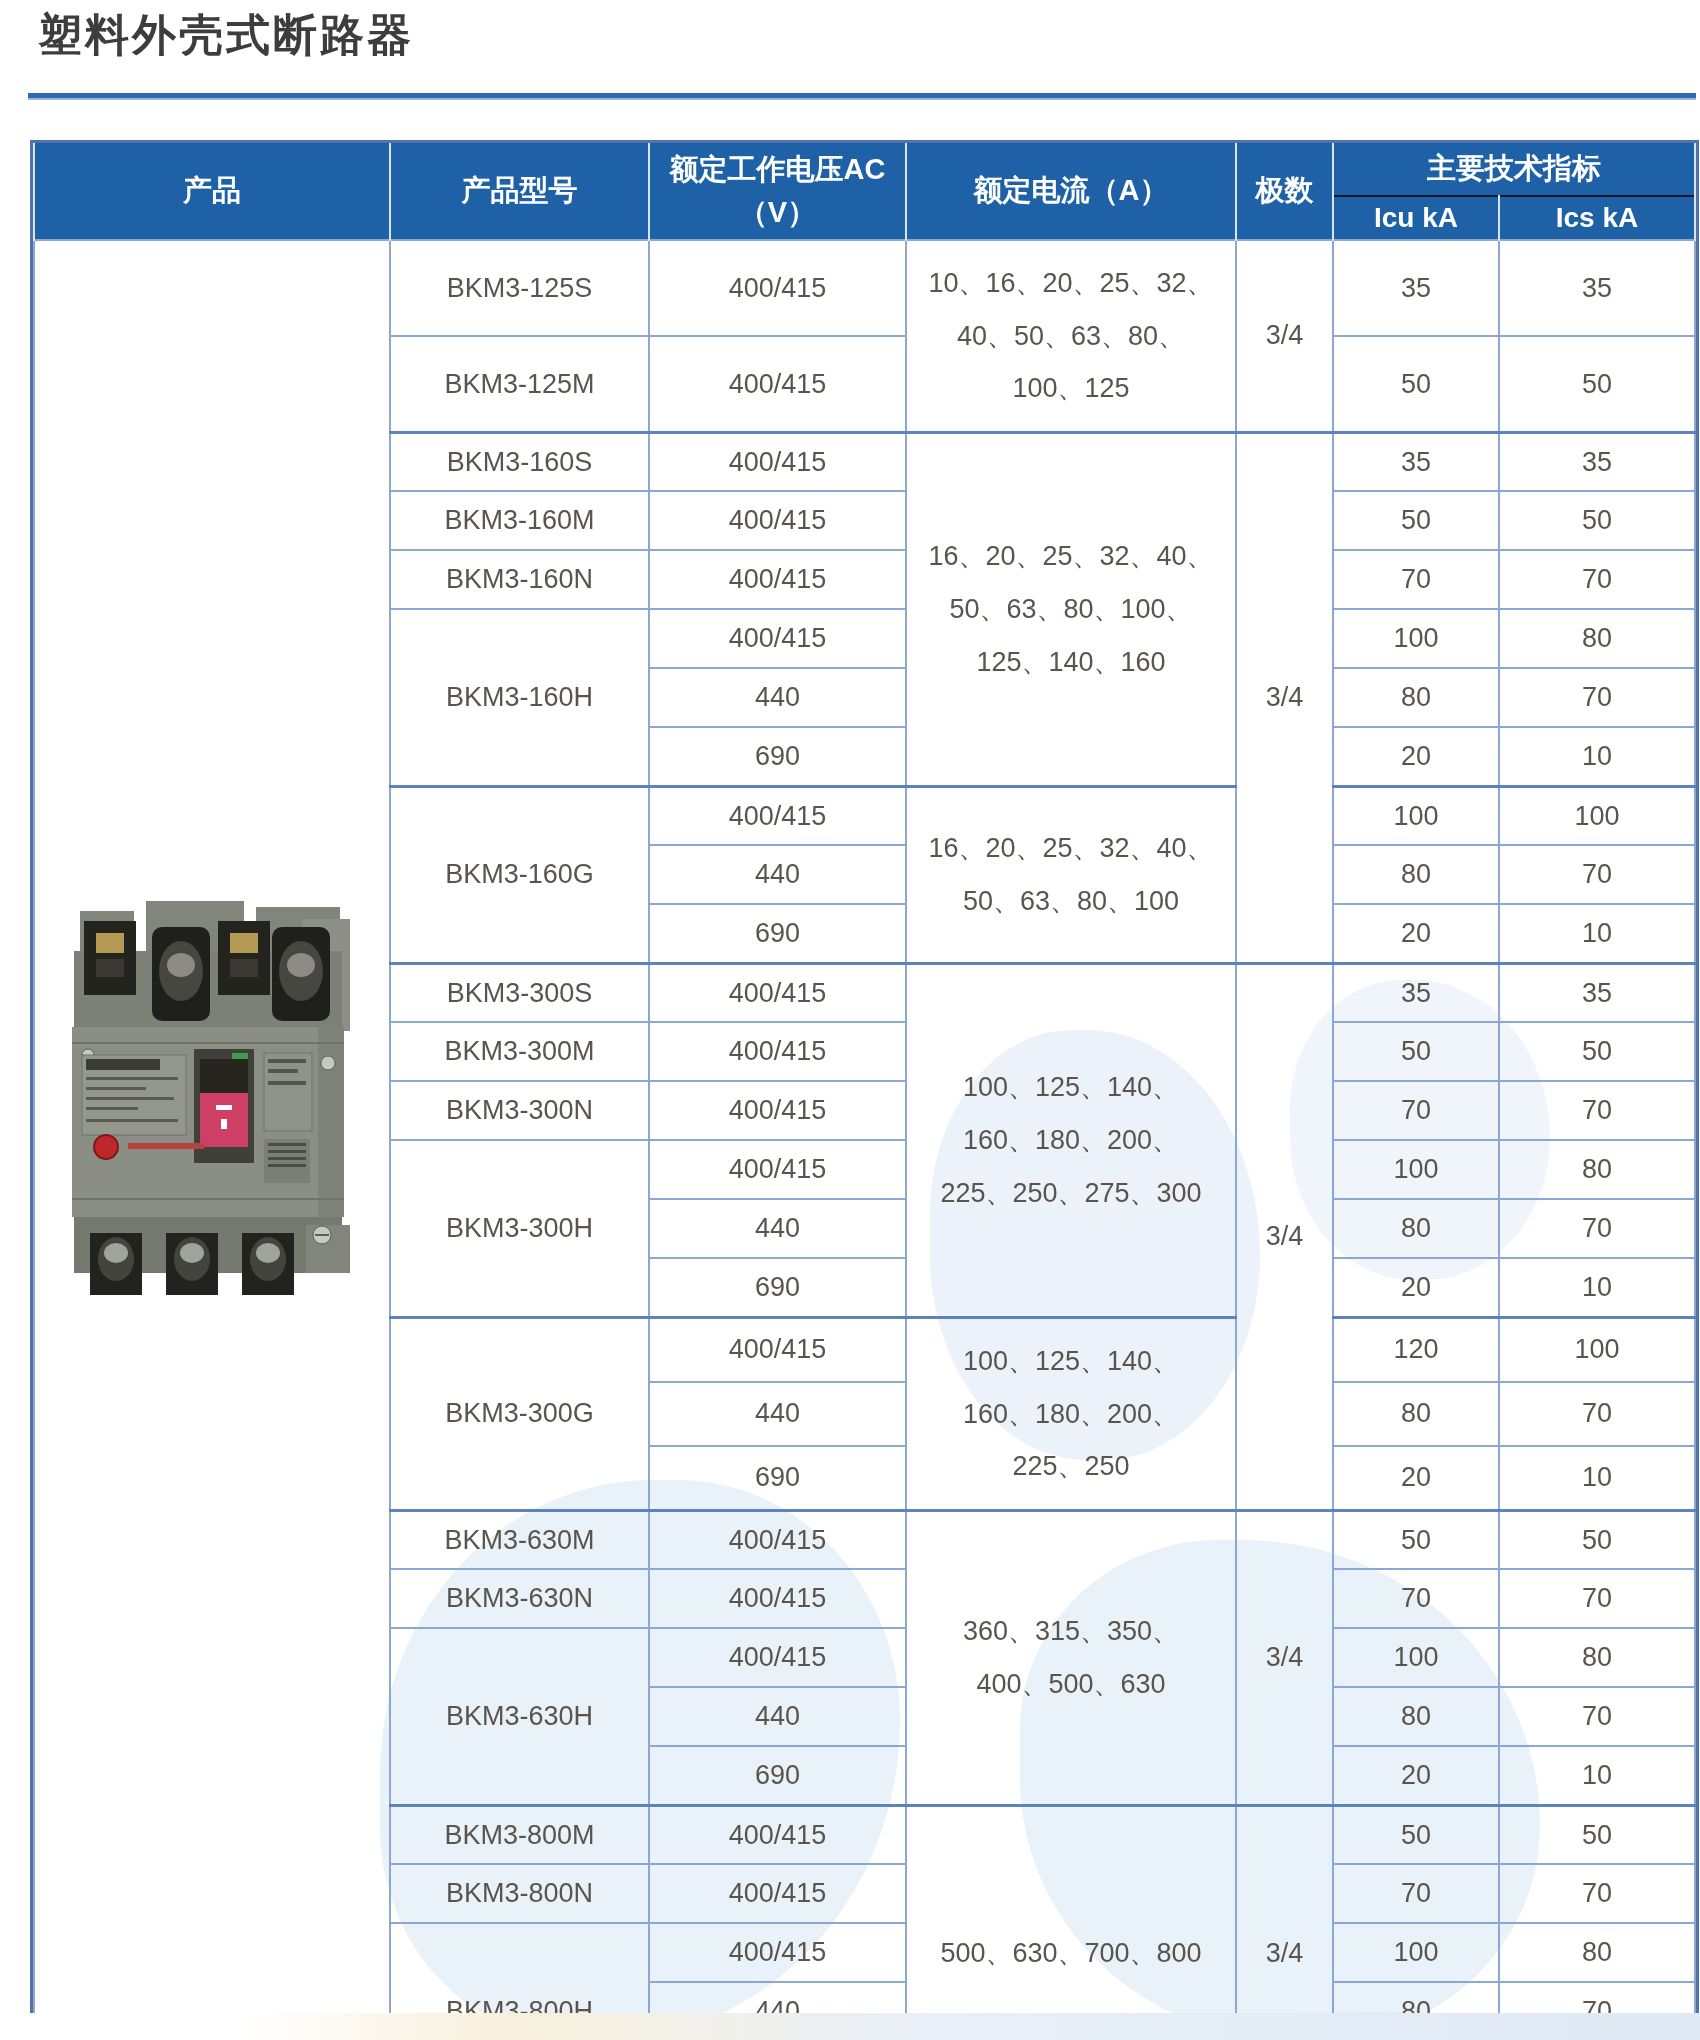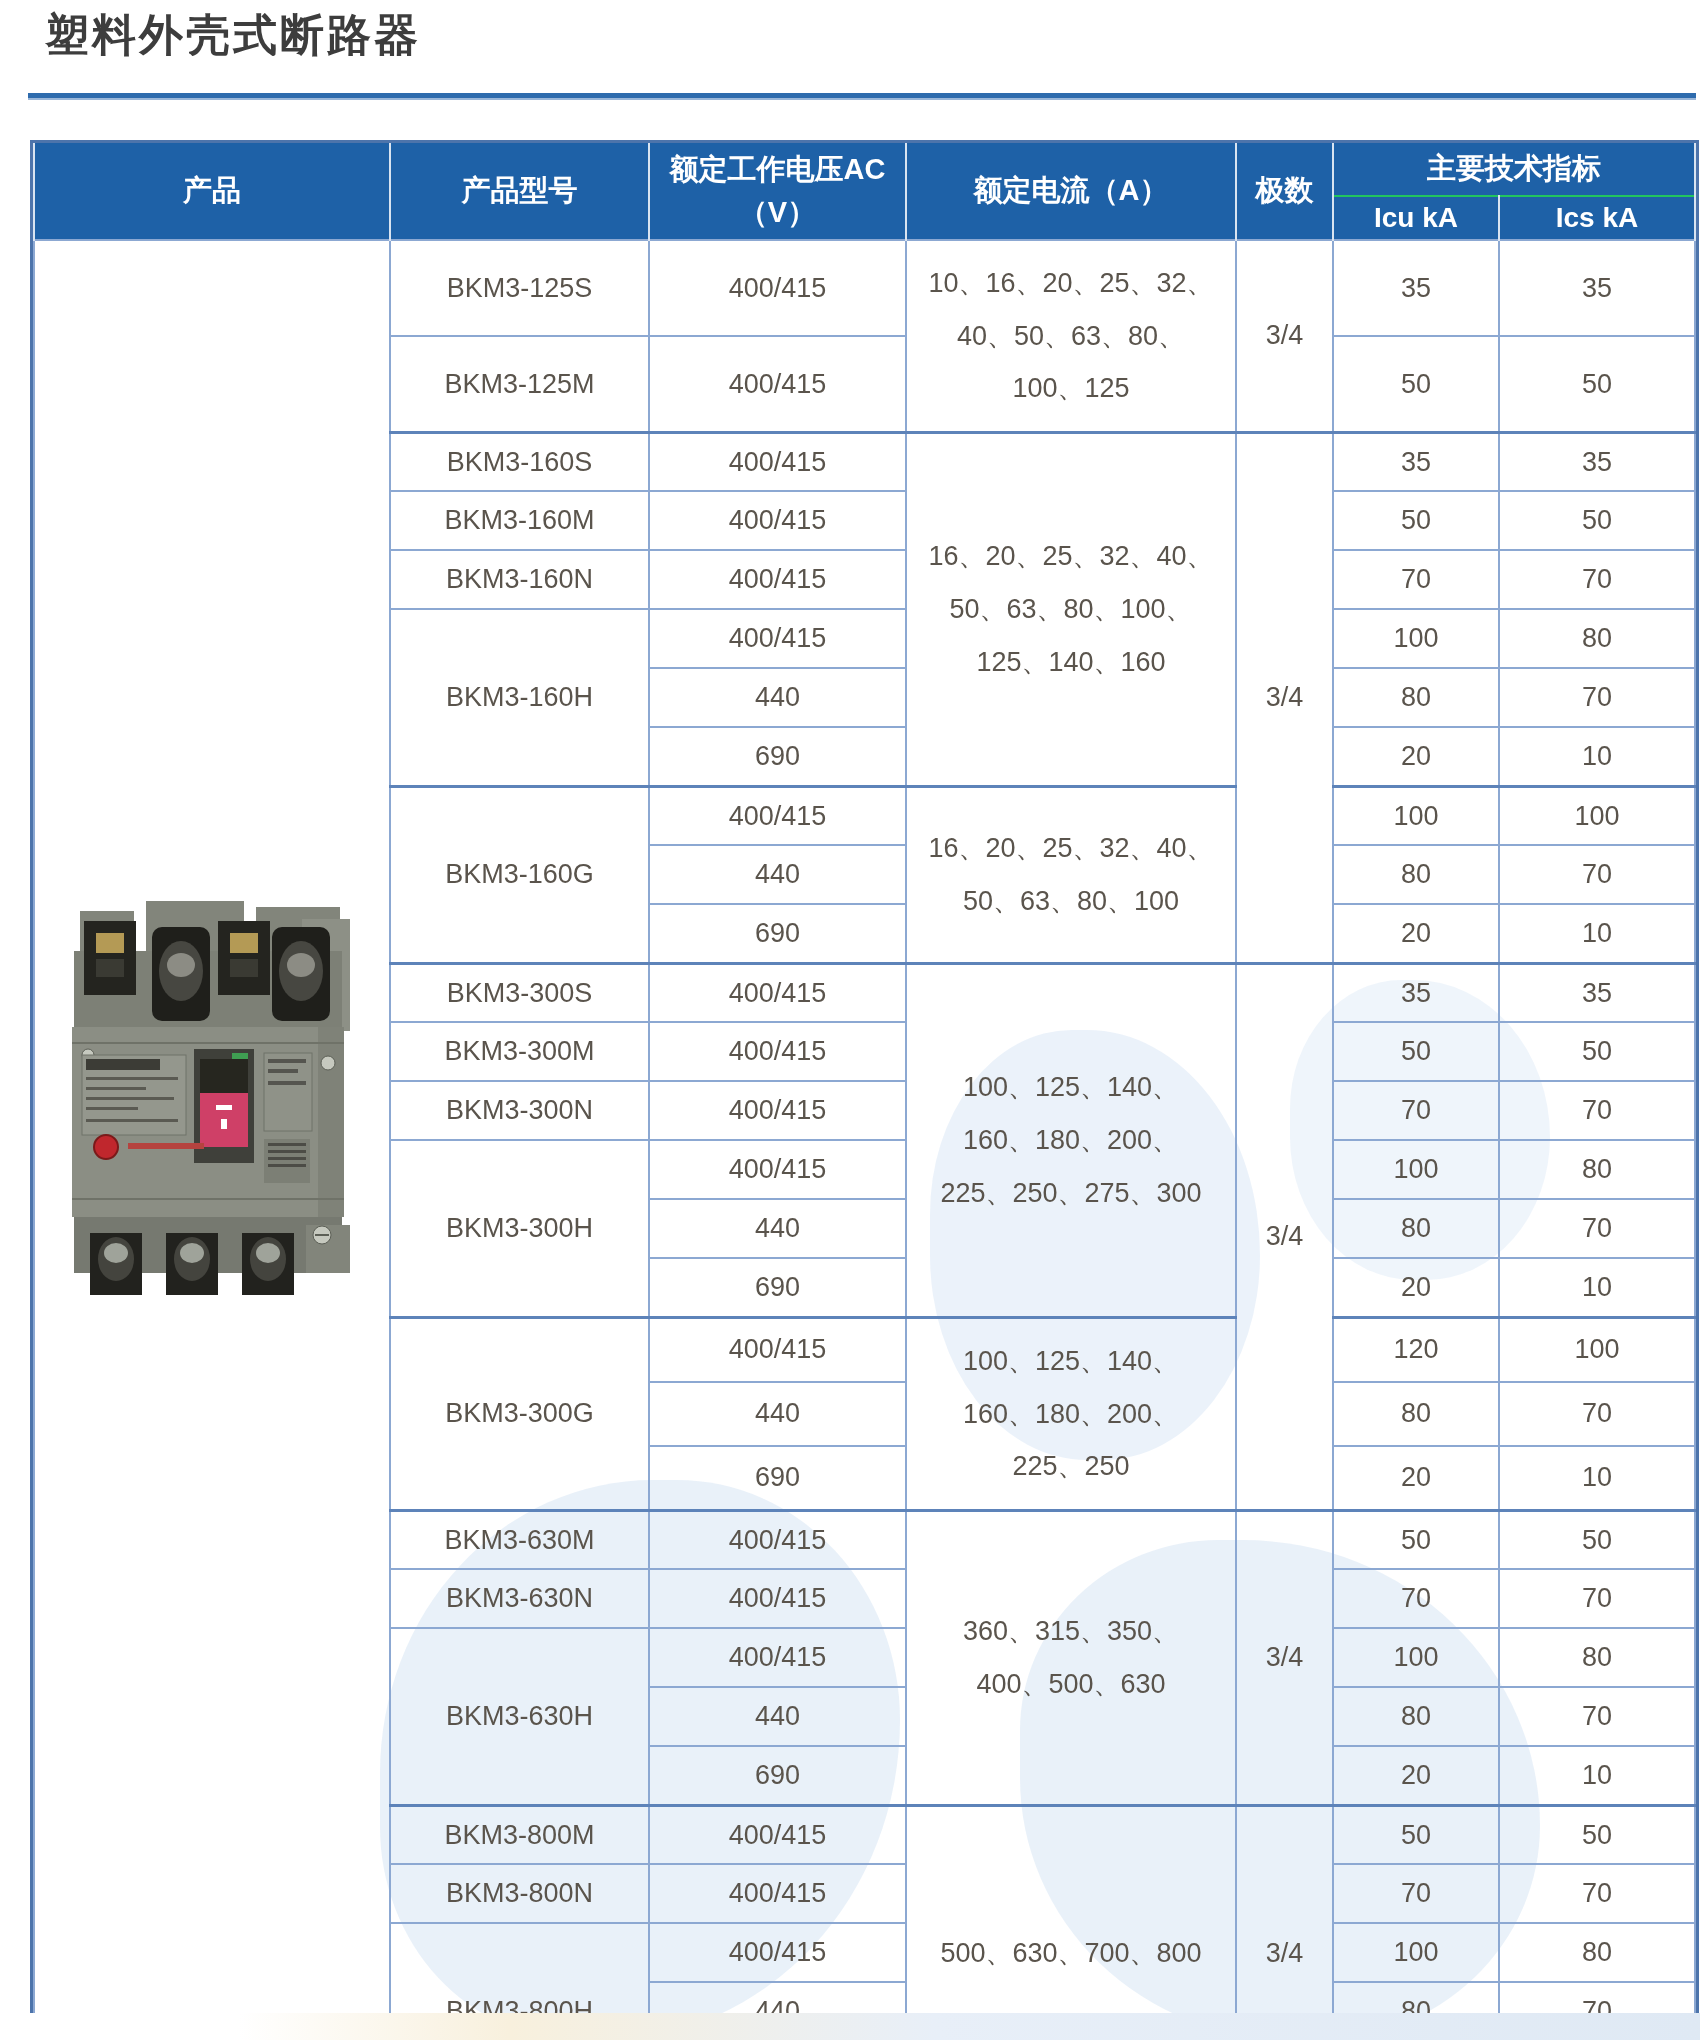--- a/index.html
+++ b/index.html
@@ -2,21 +2,21 @@
 <html><head>
 <meta charset="utf-8">
 <style>
   html,body{margin:0;padding:0;}
   body{
     width:1700px;height:2040px;position:relative;overflow:hidden;
     background:#ffffff;
     font-family:"Liberation Sans", sans-serif;
   }
   .page-title{
-    position:absolute;left:45px;top:6px;
+    position:absolute;left:38px;top:6px;
     font-size:44px;font-weight:bold;color:#3d3d3d;letter-spacing:3px;
   }
   .title-rule{
     position:absolute;left:28px;top:93px;width:1668px;height:5px;
     background:#2e6bad;border-bottom:2px solid #9ab6d8;
   }
   
   .wm{position:absolute;background:#e4eef8;border-radius:45% 55% 50% 50%;z-index:0;}
   .wm1{left:930px;top:1030px;width:330px;height:430px;opacity:.75;}
   .wm2{left:380px;top:1480px;width:520px;height:560px;opacity:.8;border-radius:55% 45% 60% 40%;}
@@ -32,21 +32,21 @@
   }
   table{border-collapse:collapse;table-layout:fixed;width:100%;}
   th{
     background:#1e61a7;color:#ffffff;font-weight:bold;font-size:29px;
     border-left:2px solid #d9e4f1;border-right:2px solid #d9e4f1;
     border-top:none;border-bottom:none;
     text-align:center;vertical-align:middle;padding:0;
   }
   tr.head1{height:53px;}
   tr.head2{height:44px;}
-  tr.head2 th{border-top:2px solid #22c55e;font-size:28px;}
+  tr.head2 th{border-top:2px solid #0f172a;font-size:28px;}
   th .two-line{line-height:1.5;}
   td{
     border:2px solid #8ca8d2;background:transparent;
     font-size:27px;color:#5a544c;text-align:center;vertical-align:middle;
     padding:0 6px;
   }
   tr.row{height:59px;}
   tr.g td{border-top:3px solid #5d83b9;}
   td.current{line-height:1.95;padding:16px 20px;}
   td.product-cell{vertical-align:top;padding:0;}

